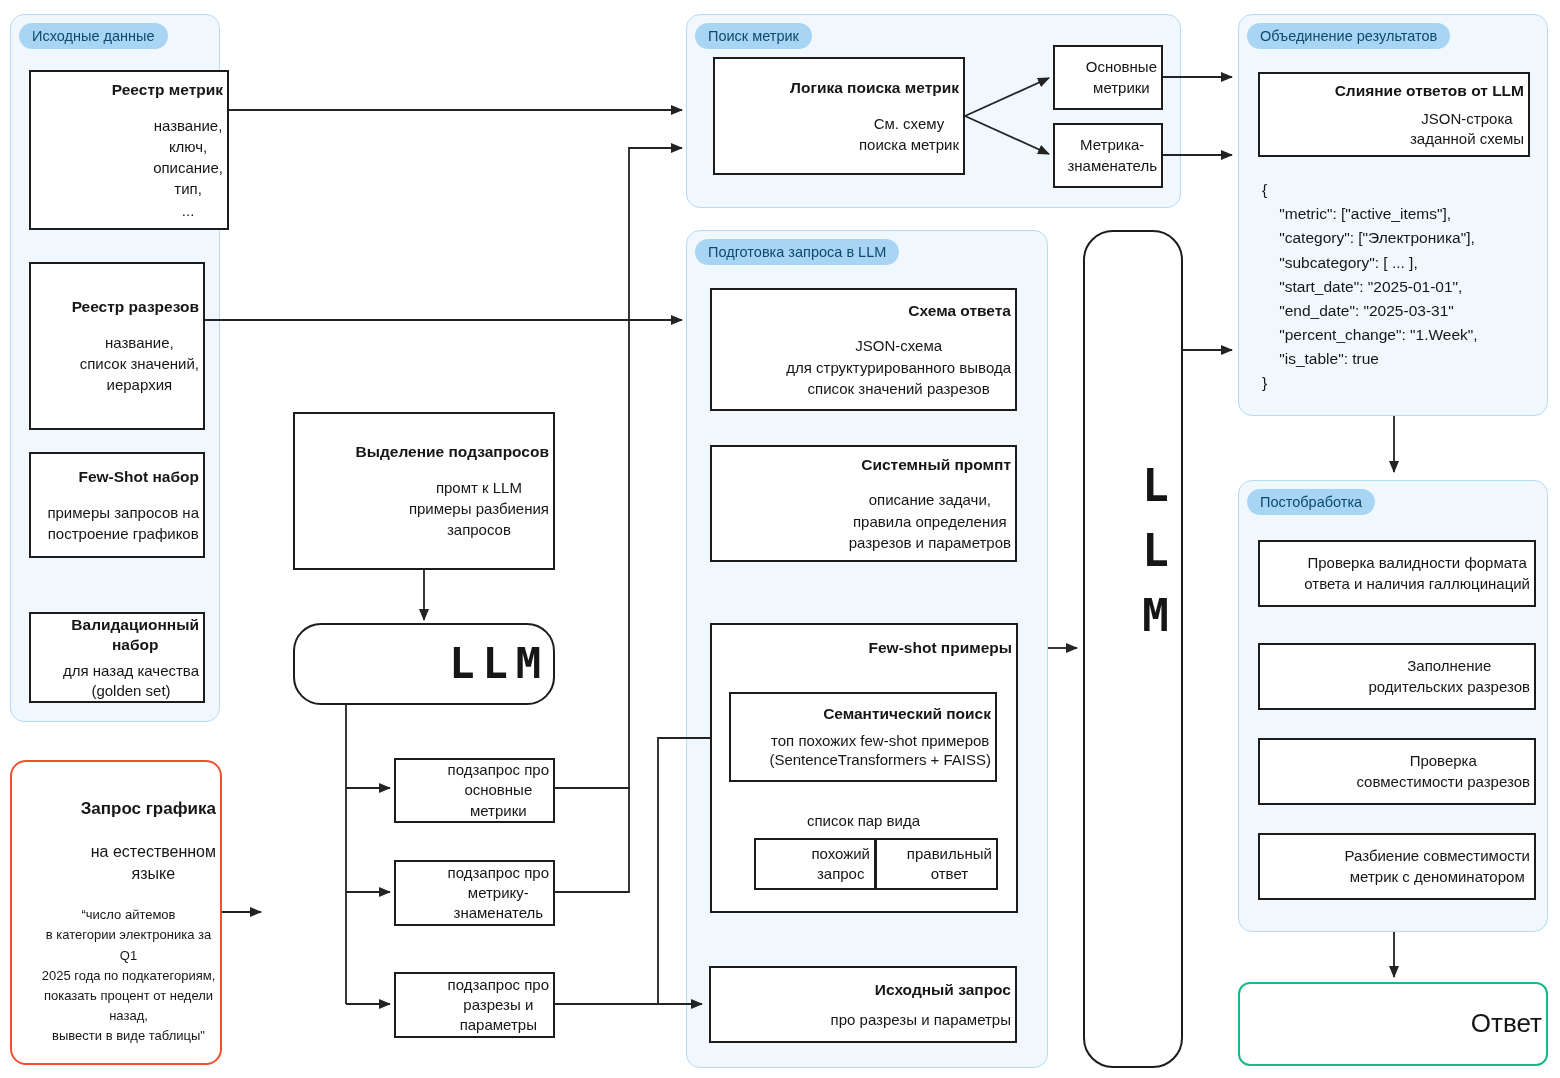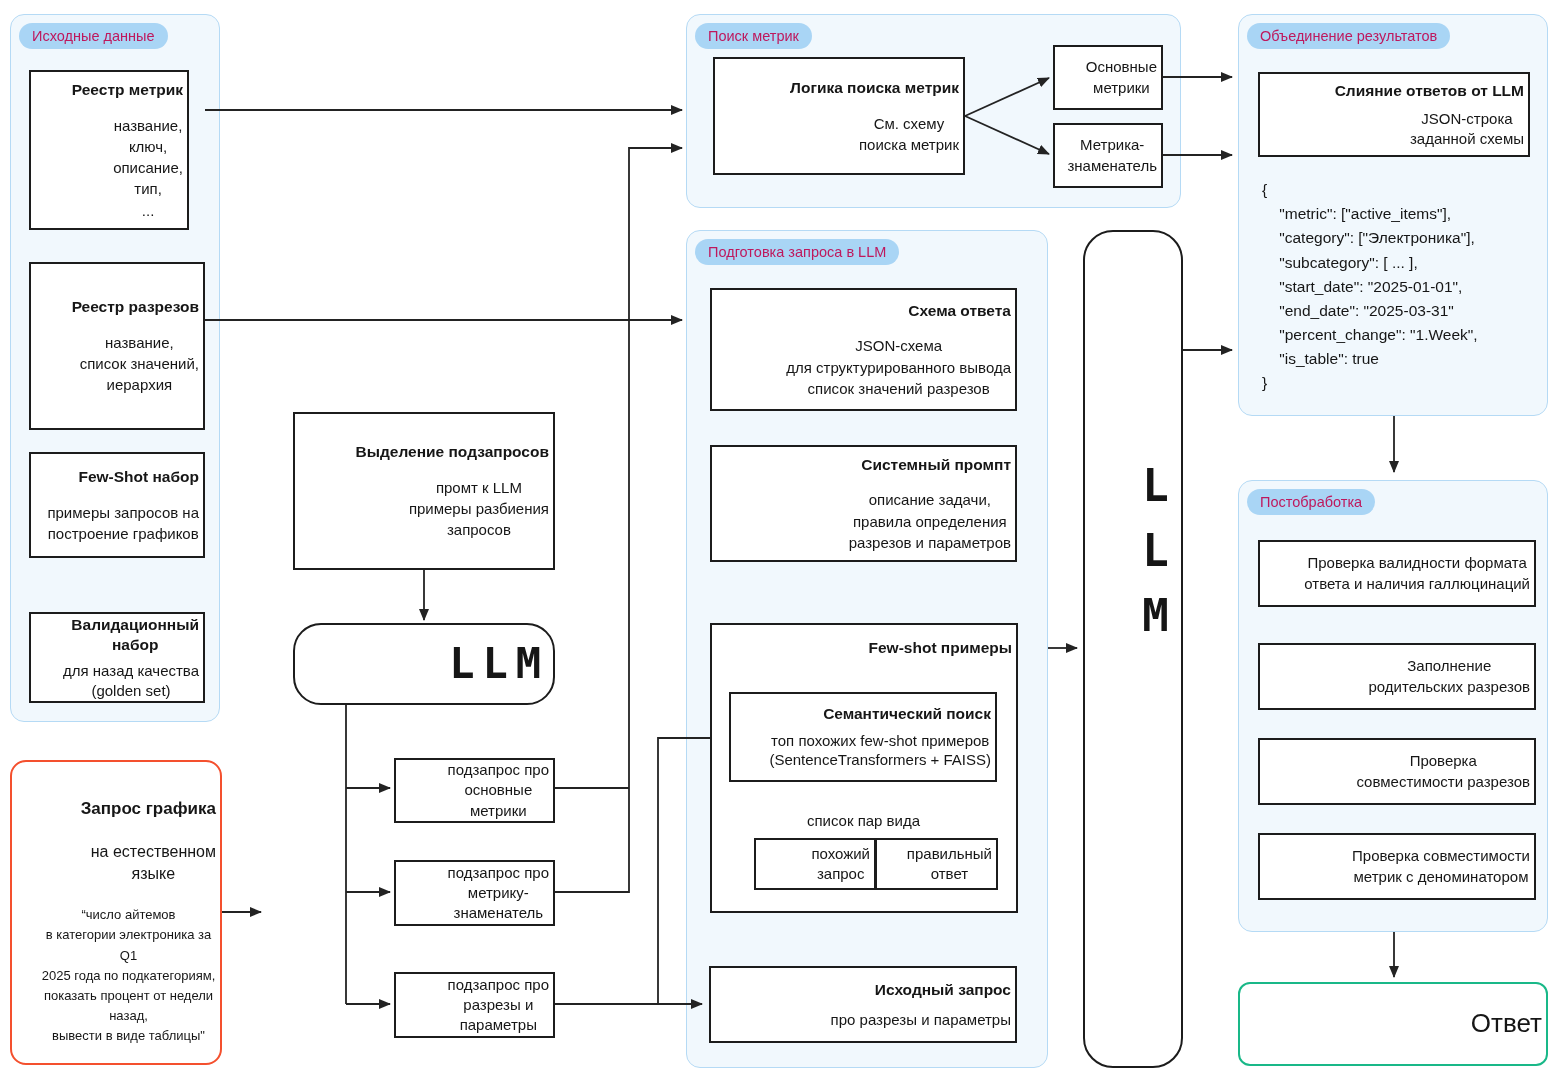--- a/index.html
+++ b/index.html
@@ -1,19 +1,19 @@
 <!DOCTYPE html>
 <html><head>
 <meta charset="utf-8">
 <style>
   html,body{margin:0;padding:0;background:#fff;}
   .canvas{position:relative;width:1560px;height:1078px;background:#ffffff;overflow:hidden;
           font-family:"Liberation Sans","DejaVu Sans",sans-serif;color:#161616;}
   .container{position:absolute;background:#f1f8fd;border:1.5px solid #b5daf5;border-radius:14px;z-index:1;box-sizing:border-box;}
-  .pill{position:absolute;left:8px;top:8px;background:#a9d5f5;color:#be185d;font-size:14.5px;line-height:26px;
+  .pill{position:absolute;left:8px;top:8px;background:#a9d5f5;color:#0c4a6e;font-size:14.5px;line-height:26px;
         padding:0 13px;border-radius:14px;white-space:nowrap;}
   svg.wires{position:absolute;left:0;top:0;z-index:2;}
   .node{position:absolute;background:#ffffff;border:2px solid #1c1c1c;box-sizing:border-box;z-index:3;
         display:flex;flex-direction:column;align-items:flex-end;justify-content:center;text-align:center;gap:14px;padding:4px;}
   .node .t{font-weight:bold;font-size:15.5px;line-height:1.4;white-space:pre-line;}
   .node .b{font-size:15px;line-height:1.42;white-space:pre-line;}
   .node .lbl{font-size:15px;line-height:1.35;white-space:pre-line;}
   .tight{gap:6px;}
   .tight .t,.tight .b{line-height:1.3;}
   .top{justify-content:flex-start;padding-top:12px;}
@@ -76,21 +76,21 @@
       <path d="M1163,77 H1232" marker-end="url(#ah)"></path>
       <path d="M1163,155 H1232" marker-end="url(#ah)"></path>
       <path d="M1048,648 H1077" marker-end="url(#ah)"></path>
       <path d="M1183,350 H1232" marker-end="url(#ah)"></path>
       <path d="M1394,416 V472" marker-end="url(#ah)"></path>
       <path d="M1394,932 V977" marker-end="url(#ah)"></path>
       <path d="M852,864 H875"></path>
     </g>
   </svg>
 
-  <div class="node" style="left:29px;top:70px;width:160px;height:160px">
+  <div class="node" style="left:29px;top:70px;width:200px;height:160px">
     <div class="t">Реестр метрик</div>
     <div class="b">название,
 ключ,
 описание,
 тип,
 ...</div>
   </div>
   <div class="node" style="left:29px;top:262px;width:176px;height:168px">
     <div class="t">Реестр разрезов</div>
     <div class="b">название,
@@ -218,21 +218,21 @@
   </div>
   <div class="node" style="left:1258px;top:643px;width:278px;height:67px">
     <div class="lbl">Заполнение
 родительских разрезов</div>
   </div>
   <div class="node" style="left:1258px;top:738px;width:278px;height:67px">
     <div class="lbl">Проверка
 совместимости разрезов</div>
   </div>
   <div class="node" style="left:1258px;top:833px;width:278px;height:67px">
-    <div class="lbl">Проверка совместимости
+    <div class="lbl">Разбиение совместимости
 метрик с  деноминатором</div>
   </div>
 
   <div class="node answer" style="left:1238px;top:982px;width:310px;height:84px">
     <div class="lbl">Ответ</div>
   </div>
 
 </div>
 
 </body></html>

